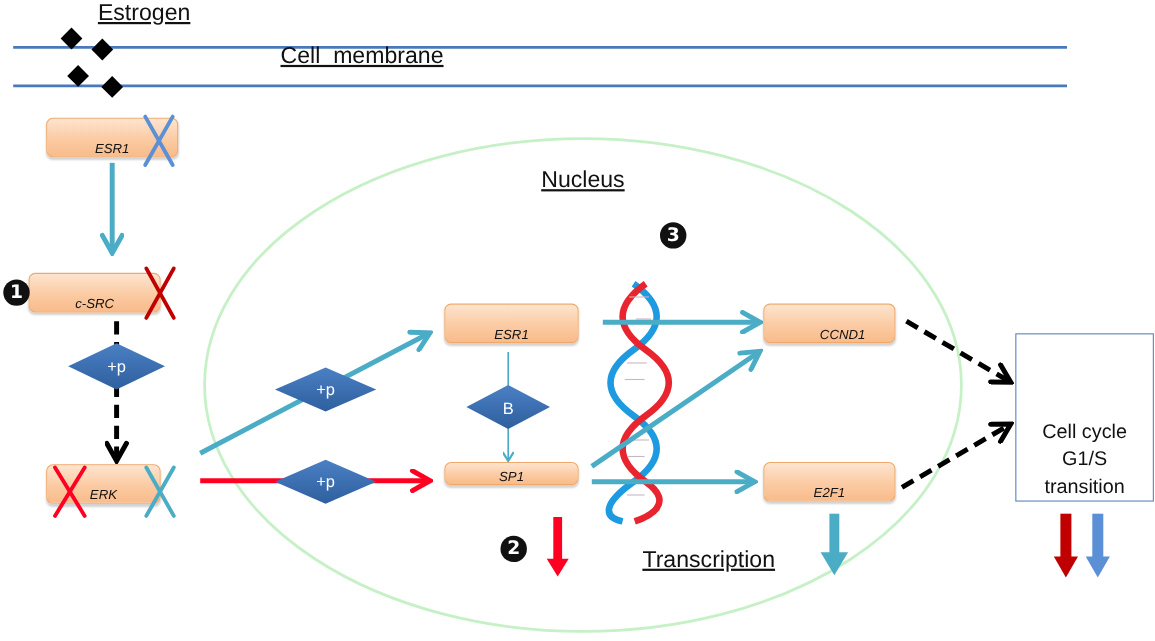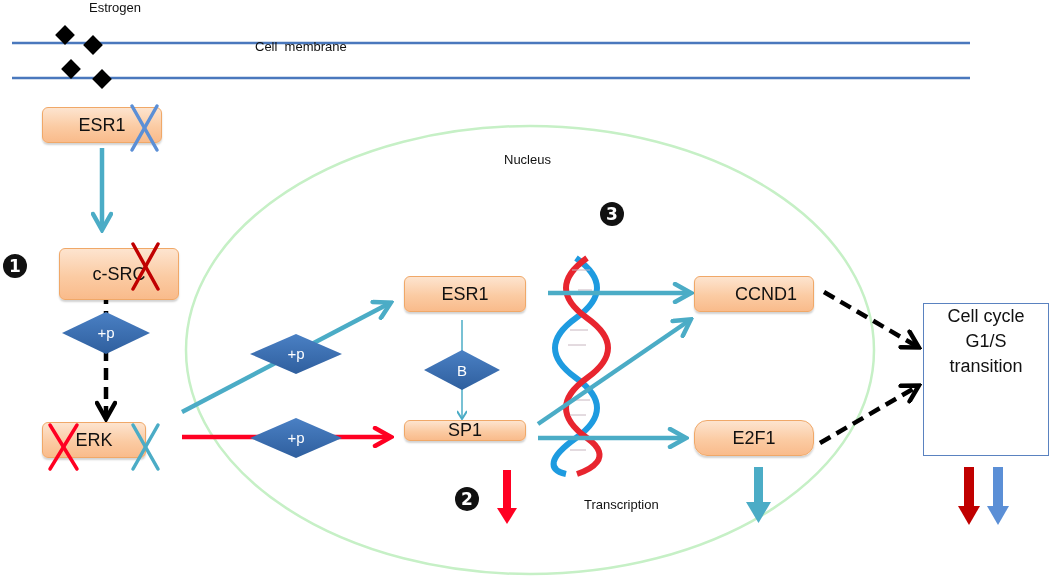--- a/index.html
+++ b/index.html
@@ -1,37 +1,37 @@
 <!DOCTYPE html>
 <html><head>
 <meta charset="utf-8">
 <style>
   html, body { margin: 0; padding: 0; background: #ffffff; }
   body { width: 1050px; height: 583px; position: relative; overflow: hidden;
          font-family: "Liberation Sans", "DejaVu Sans", sans-serif; }
   #canvas { position: absolute; left: 0; top: 0; width: 1050px; height: 583px; }
-  .lbl { position: absolute; color: #111; font-size: 13px; white-space: nowrap; }
+  .lbl { position: absolute; color: #111; font-size: 21px; white-space: nowrap; text-decoration: underline; }
   .node {
     position: absolute; box-sizing: border-box;
     border: 1px solid #f0a868; border-radius: 6px;
     background: linear-gradient(to bottom, #fde4cf 0%, #fbcba3 55%, #f9bb8b 100%);
     box-shadow: 0 2px 2px rgba(0,0,0,0.18);
-    display: flex; align-items: center; justify-content: center;
-    font-size: 18px; color: #111;
+    display: flex; align-items: flex-end; justify-content: center;
+    font-size: 12px; color: #111; font-style: italic;
   }
   .node span { pointer-events: none; }
   .marker {
     position: absolute; width: 24px; height: 24px; border-radius: 50%;
     background: #111; color: #fff; font-weight: bold; font-size: 17px;
     display: flex; align-items: center; justify-content: center;
     font-family: "DejaVu Sans", sans-serif;
   }
   .outcome {
     position: absolute; box-sizing: border-box; border: 1.5px solid #5a82c0;
-    background: #fff; display: flex; align-items: flex-start; justify-content: center;
+    background: #fff; display: flex; align-items: flex-end; justify-content: center;
     text-align: center; font-size: 18px; line-height: 25px; color: #111;
   }
   .diamond-lbl { fill: #fff; font-size: 15px; font-family: "Liberation Sans", sans-serif; }
 </style>
 </head>
 <body>
 
 <svg id="canvas" viewBox="0 0 1050 583" xmlns="http://www.w3.org/2000/svg">
   <defs>
     <marker id="ah-teal" markerWidth="10" markerHeight="10" refX="8" refY="5" orient="auto" markerUnits="userSpaceOnUse" viewBox="0 0 10 10">
@@ -128,42 +128,42 @@
     <polygon points="958,506 980,506 969,525" fill="#c00000"></polygon>
   </g>
   <g>
     <rect x="993" y="467" width="10" height="42" fill="#5b8fd6"></rect>
     <polygon points="987,506 1009,506 998,525" fill="#5b8fd6"></polygon>
   </g>
 </svg>
 
 <div class="lbl" style="left:89px; top:0px;">Estrogen</div>
 <div class="lbl" style="left:255px; top:39px; white-space:pre;">Cell  membrane</div>
-<div class="lbl" style="left:504px; top:152px;">Nucleus</div>
+<div class="lbl" style="left:492px; top:152px;">Nucleus</div>
 <div class="lbl" style="left:584px; top:497px;">Transcription</div>
 
 <div class="node" style="left:42px; top:107px; width:120px; height:36px;">
   <span>ESR1</span>
 </div>
-<div class="node" style="left:59px; top:248px; width:120px; height:52px;">
+<div class="node" style="left:26px; top:248px; width:120px; height:36px;">
   <span>c-SRC</span>
 </div>
 <div class="node" style="left:42px; top:422px; width:104px; height:36px;">
   <span>ERK</span>
 </div>
 <div class="node" style="left:404px; top:276px; width:122px; height:36px;">
   <span>ESR1</span>
 </div>
 <div class="node" style="left:404px; top:420px; width:122px; height:21px;">
   <span>SP1</span>
 </div>
 <div class="node" style="left:694px; top:276px; width:120px; height:36px;padding-left:24px;">
   <span>CCND1</span>
 </div>
-<div class="node" style="left:694px; top:420px; width:120px; height:36px;border-radius:13px;">
+<div class="node" style="left:694px; top:420px; width:120px; height:36px;">
   <span>E2F1</span>
 </div>
 
 <svg style="position:absolute; left:0; top:0; width:1050px; height:583px; pointer-events:none;" viewBox="0 0 1050 583">
   <g stroke="#5b8fd6" stroke-width="3.5" stroke-linecap="round">
     <line x1="132" y1="106" x2="157" y2="150"></line>
       <line x1="157" y1="106" x2="132" y2="150"></line>
   </g>
   <g stroke="#c00000" stroke-width="3.5" stroke-linecap="round">
     <line x1="133" y1="244" x2="158" y2="289"></line>

